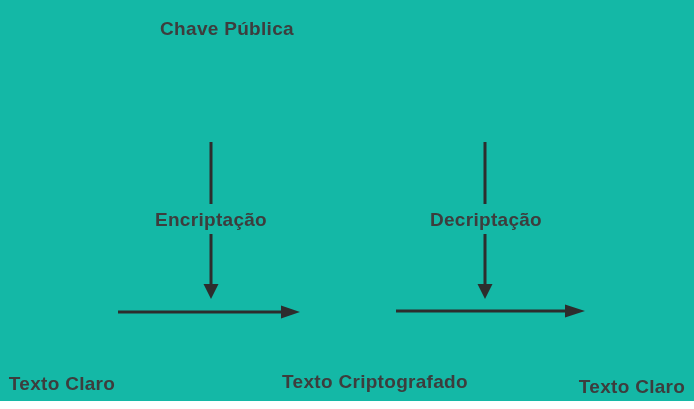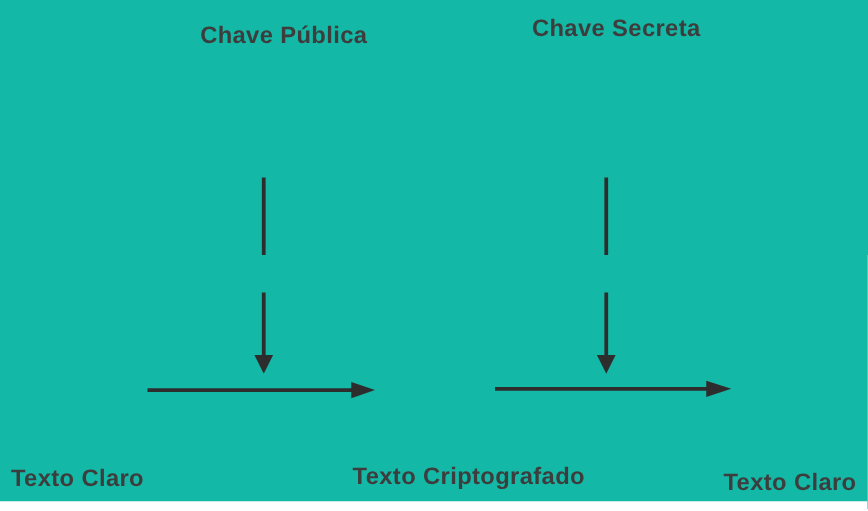--- a/index.html
+++ b/index.html
@@ -65,23 +65,24 @@
     </g>
 
     <g>
       <line x1="396" y1="311" x2="567" y2="311"></line>
       <polygon points="565,304.5 565,317.5 585,311"></polygon>
     </g>
   </svg>
 
   <div class="label" style="left:227px; top:29px;">Chave Pública</div>
 
-  <div class="label" style="left:493px; top:24px;">Chave Secreta</div>
 
+  <div class="label" style="left:211px; top:220px;">Encriptação</div>
 
+  <div class="label" style="left:486px; top:220px;">Decriptação</div>
 
   <div class="label" style="left:62px; top:384px;">Texto Claro</div>
 
   <div class="label" style="left:347px; top:382px;margin-left:28px;">Texto Criptografado</div>
 
   <div class="label" style="left:632px; top:387px;">Texto Claro</div>
 
 </div>
 
 </body></html>

